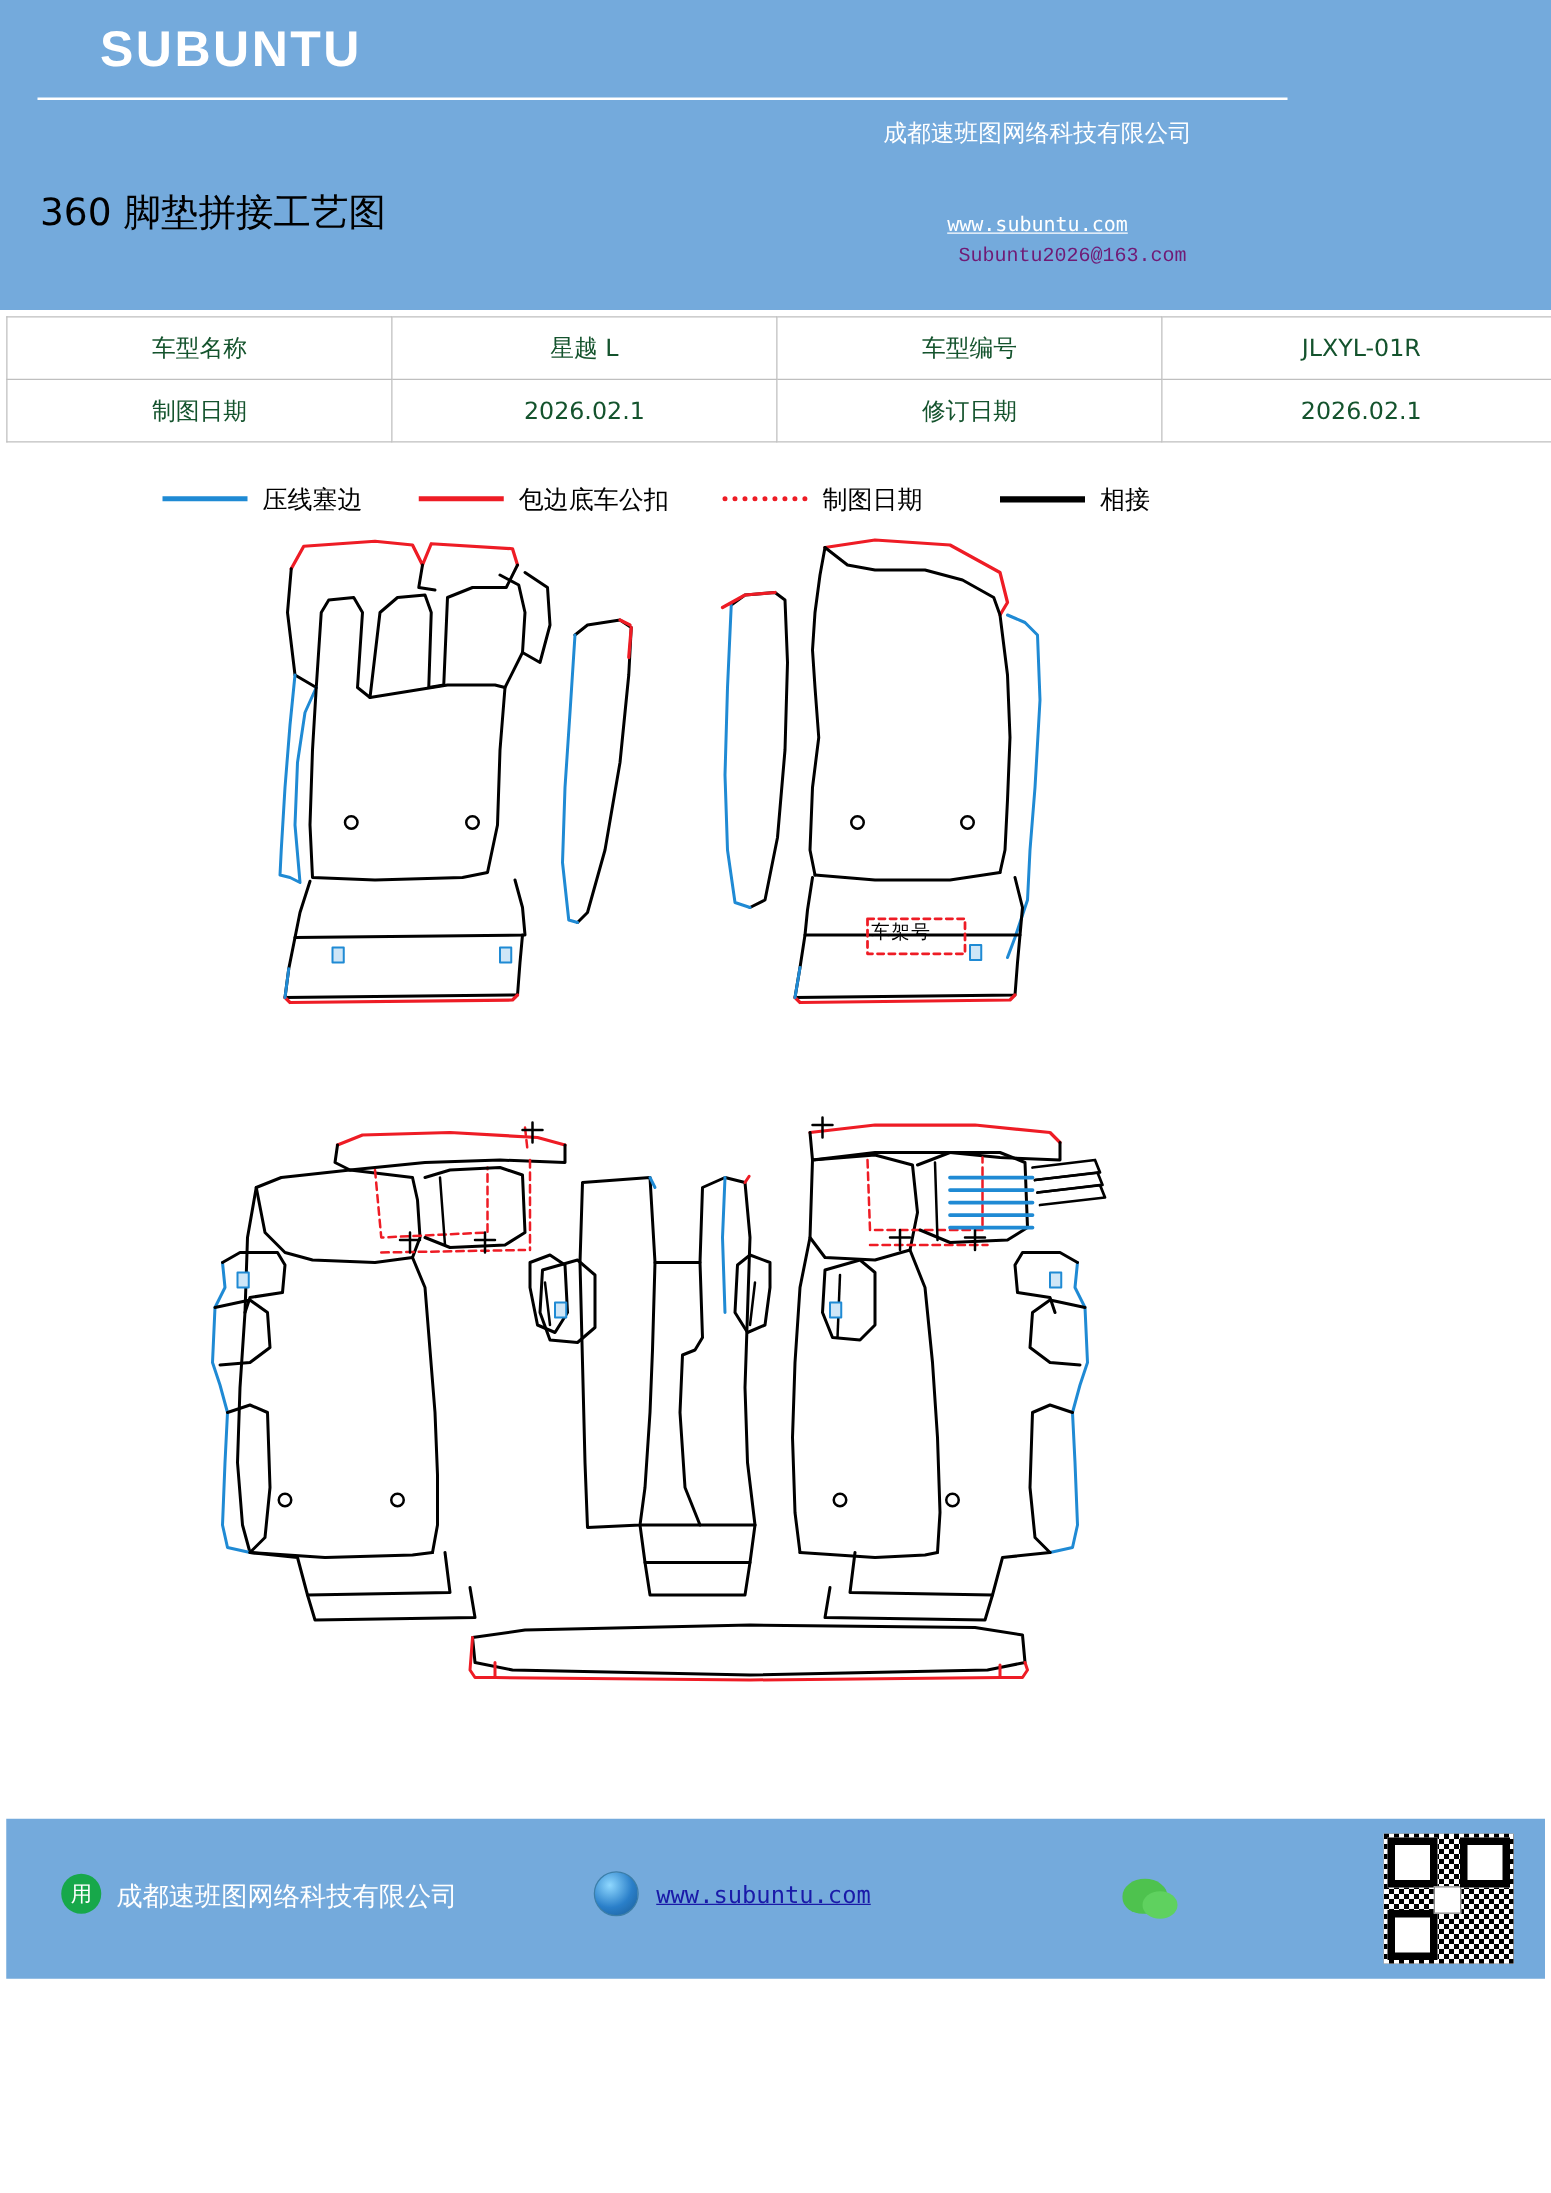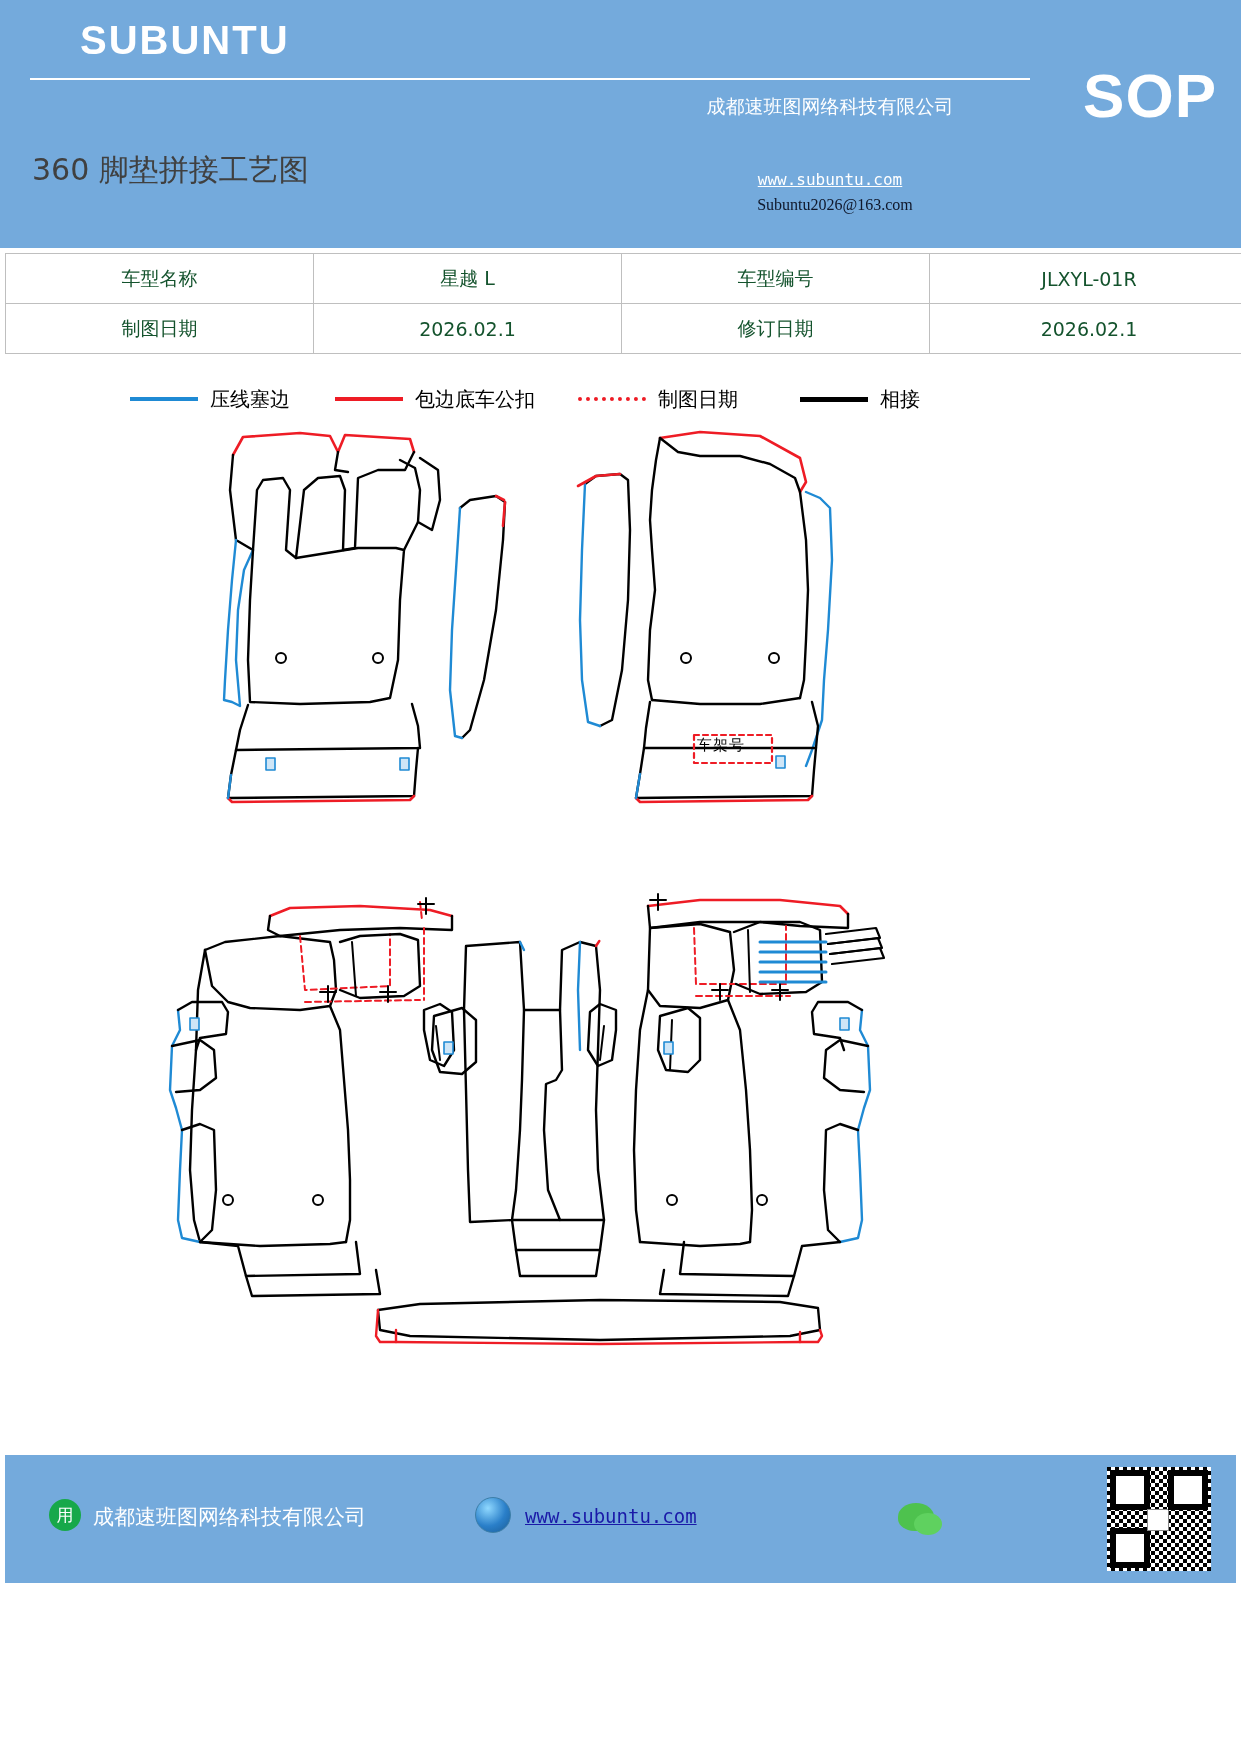--- a/index.html
+++ b/index.html
@@ -43,21 +43,21 @@
     position: absolute;
     left: 30px; top: 78px;
     width: 1000px;
     height: 2px;
     background: #ffffff;
   }
   .doc-title {
     position: absolute;
     left: 32px; top: 150px;
     font-size: 30px;
-    color: #404040;
+    color: #000000;
     font-family: "DejaVu Sans", sans-serif;
   }
   .company-cn {
     position: absolute;
     left: 620px; top: 94px;
     width: 420px;
     text-align: center;
     font-size: 19px;
     color: #ffffff;
     font-family: "DejaVu Sans", sans-serif;
@@ -67,26 +67,26 @@
     left: 620px; top: 170px;
     width: 420px;
     text-align: center;
     font-size: 16px;
     color: #ffffff;
     text-decoration: underline;
     font-family: "DejaVu Sans Mono", monospace;
   }
   .email {
     position: absolute;
-    left: 625px; top: 196px;
+    left: 648px; top: 196px;
     width: 420px;
     text-align: center;
     font-size: 16px;
-    color: #0f172a;
-    font-family: Liberation Serif, serif;
+    color: #701a75;
+    font-family: Liberation Mono, monospace;
   }
   .sop {
     position: absolute;
     right: 24px; top: 60px;
     font-size: 62px;
     font-weight: bold;
     color: #ffffff;
     letter-spacing: 1px;
     font-family: "Liberation Sans", sans-serif;
   }
@@ -256,21 +256,20 @@
 
 <div class="page">
 
   <div class="header">
     <div class="brand">SUBUNTU</div>
     <div class="brand-rule"></div>
     <div class="doc-title">360 脚垫拼接工艺图</div>
     <div class="company-cn">成都速班图网络科技有限公司</div>
     <div class="site-link">www.subuntu.com</div>
     <div class="email">Subuntu2026@163.com</div>
-    <div class="sop">SOP</div>
   </div>
 
   <table class="info-table">
     <tbody>
         <tr>
       <td class="col-a">车型名称</td>
       <td class="col-b">星越 L</td>
       <td class="col-c">车型编号</td>
       <td class="col-d val-latin">JLXYL-01R</td>
     </tr>

